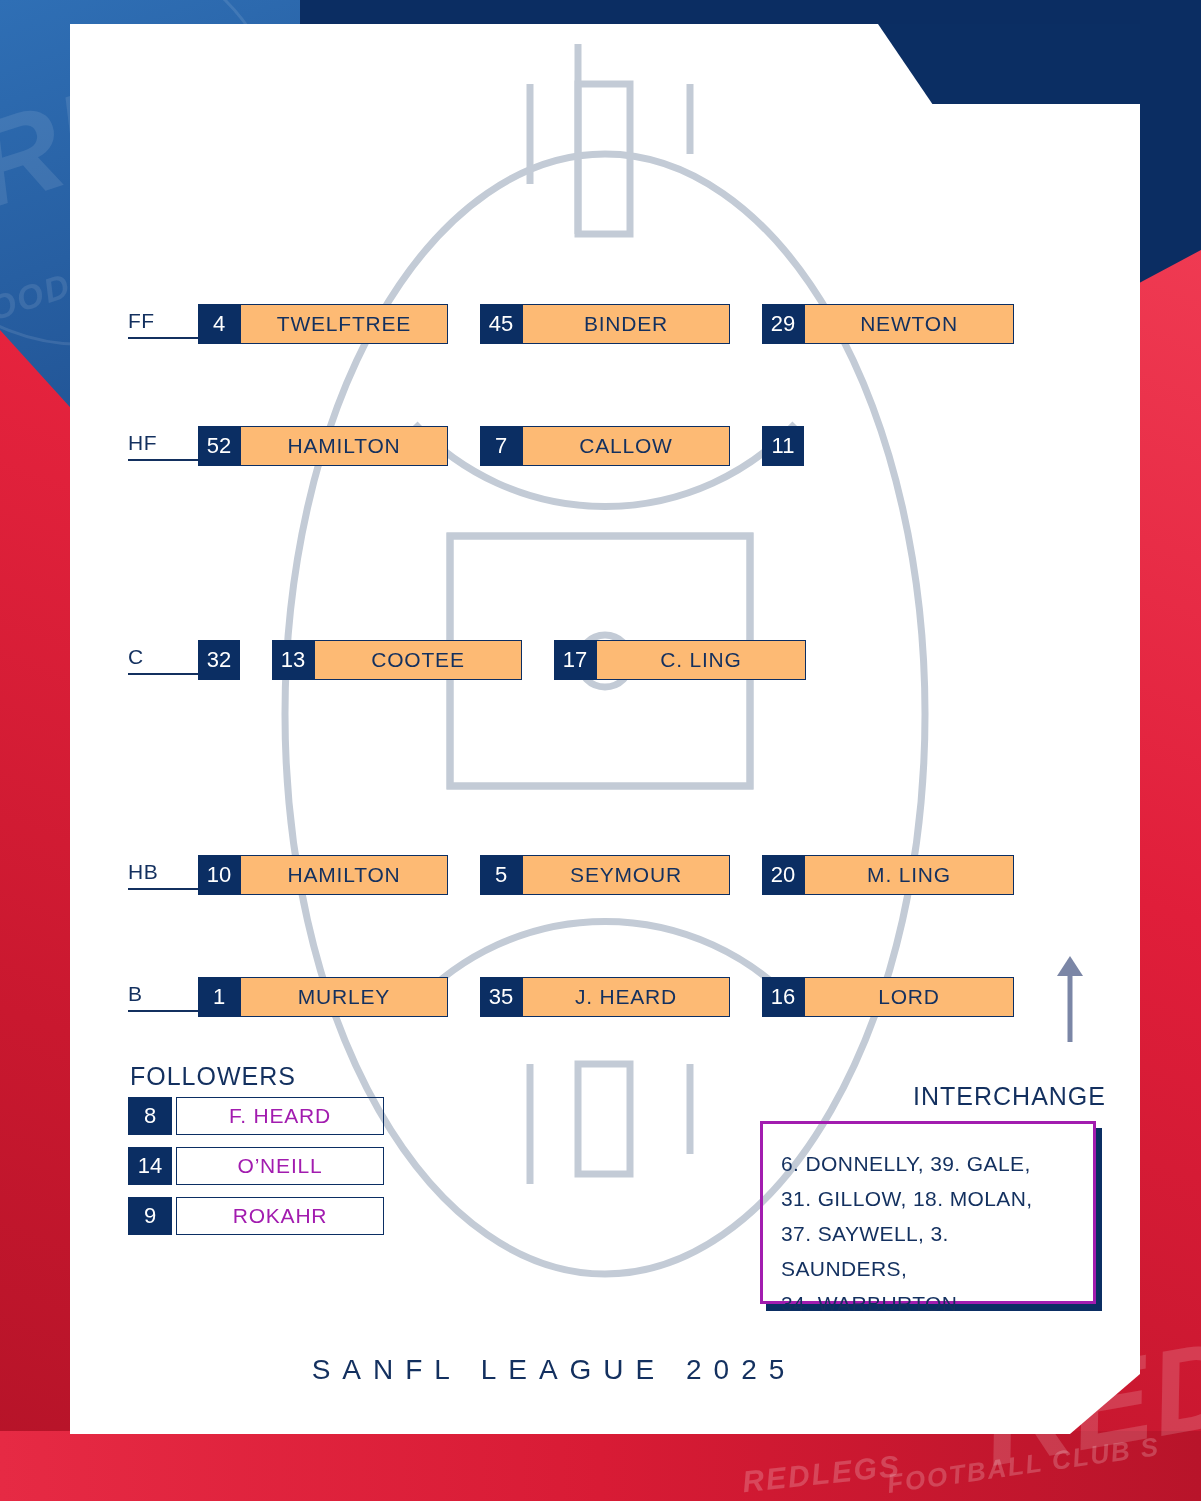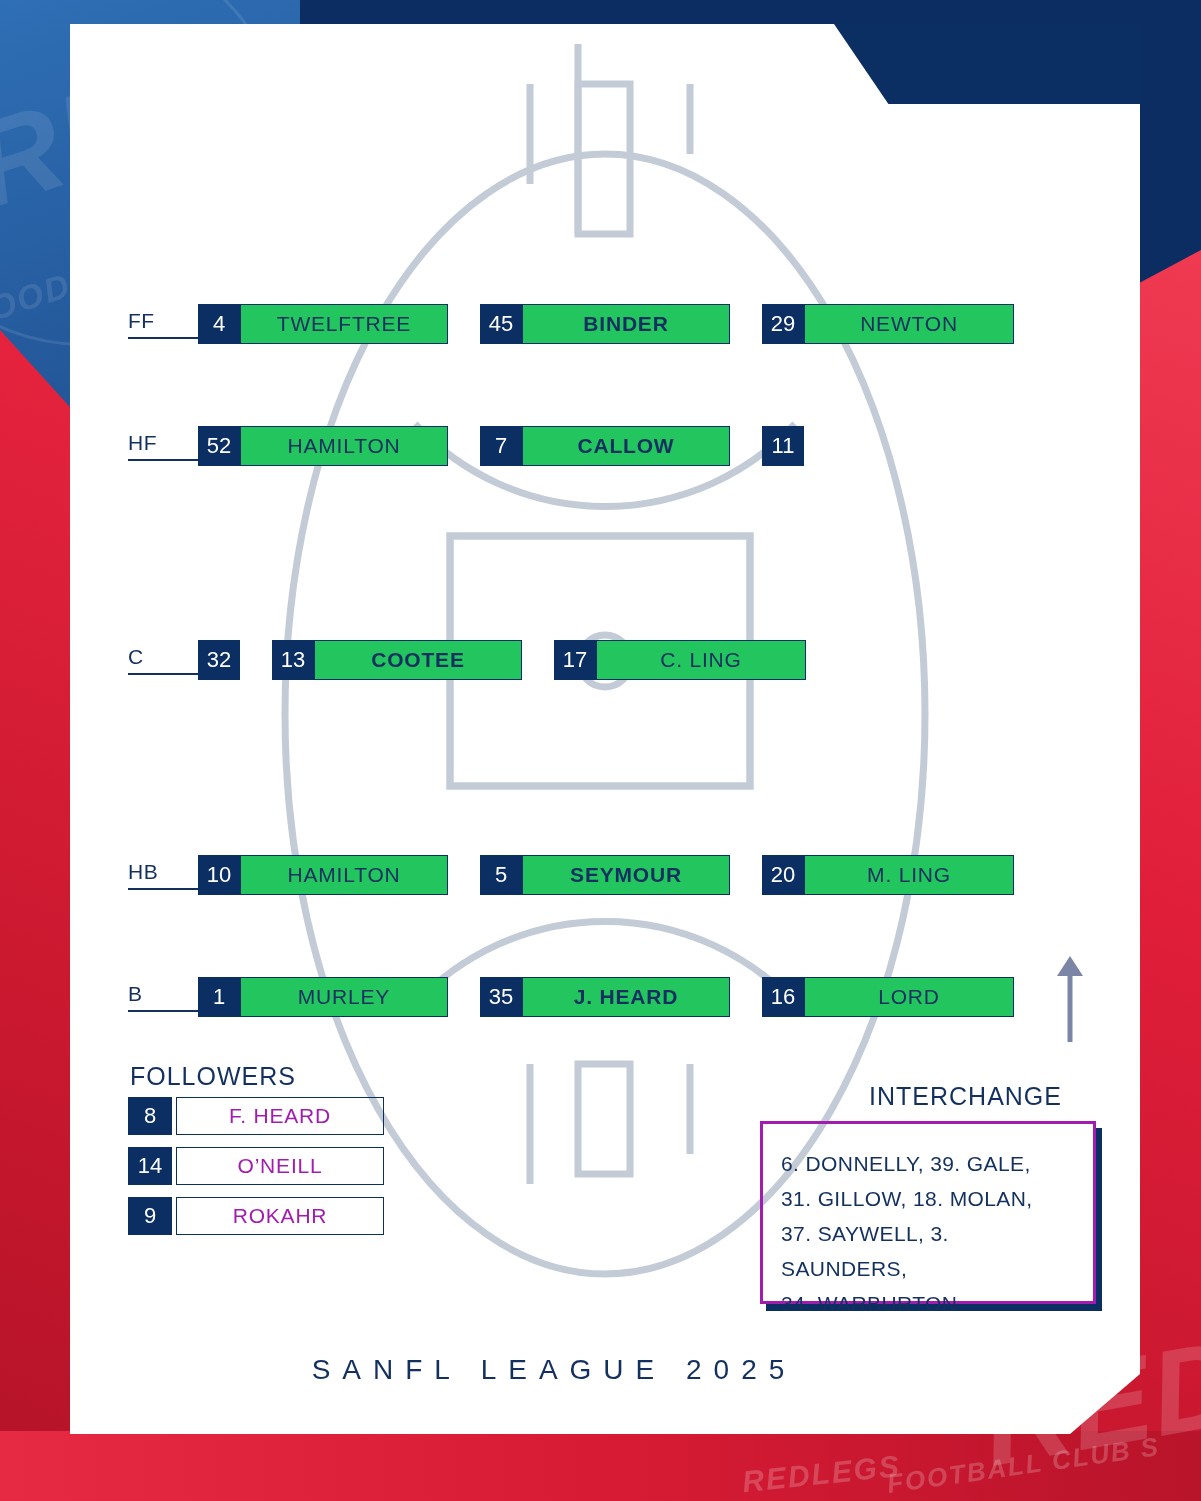--- a/index.html
+++ b/index.html
@@ -49,20 +49,21 @@
     border-radius:50%;border:3px solid rgba(255,255,255,.10);
   }
 
   
   #card{
     position:absolute;left:70px;top:24px;width:1070px;height:1410px;
     background:#ffffff;
     box-shadow:0 6px 26px rgba(0,0,0,.25);
     clip-path:polygon(0 0,1070px 0,1070px 1350px,1000px 1410px,0 1410px);
     overflow:hidden;
+    padding-left:44px;
   }
   .card-notch{
     position:absolute;right:0;top:0;width:340px;height:80px;
     background:#0b2e63;
     clip-path:polygon(10% 0,100% 0,100% 100%,26% 100%);
   }
 
   
   .ground{position:absolute;left:0;top:0;width:1070px;height:1410px;pointer-events:none;}
 
@@ -77,24 +78,24 @@
   }
   .cellgroup{display:flex;align-items:center;}
   .num{
     width:42px;height:40px;background:#0b2e63;color:#ffffff;
     display:flex;align-items:center;justify-content:center;
     font-size:22px;font-weight:400;box-sizing:border-box;
   }
   .name{
     height:40px;border:1.5px solid #0b2e63;box-sizing:border-box;
     display:flex;align-items:center;justify-content:center;
-    color:#13305f;font-size:21px;letter-spacing:.8px;background:#22c55e;
+    color:#13305f;font-size:21px;letter-spacing:.8px;background:#fdba74;
   }
   .n1{width:208px;}
-  .n2{width:208px;font-weight:bold;}
+  .n2{width:208px;}
   .n3{width:210px;}
   .gap{width:32px;height:1px;}
 
   
   .followers-title{
     position:absolute;left:60px;top:1038px;
     font-size:25px;color:#13305f;letter-spacing:1px;
   }
   .fol-row{position:absolute;left:58px;display:flex;align-items:center;}
   .fol-num{

